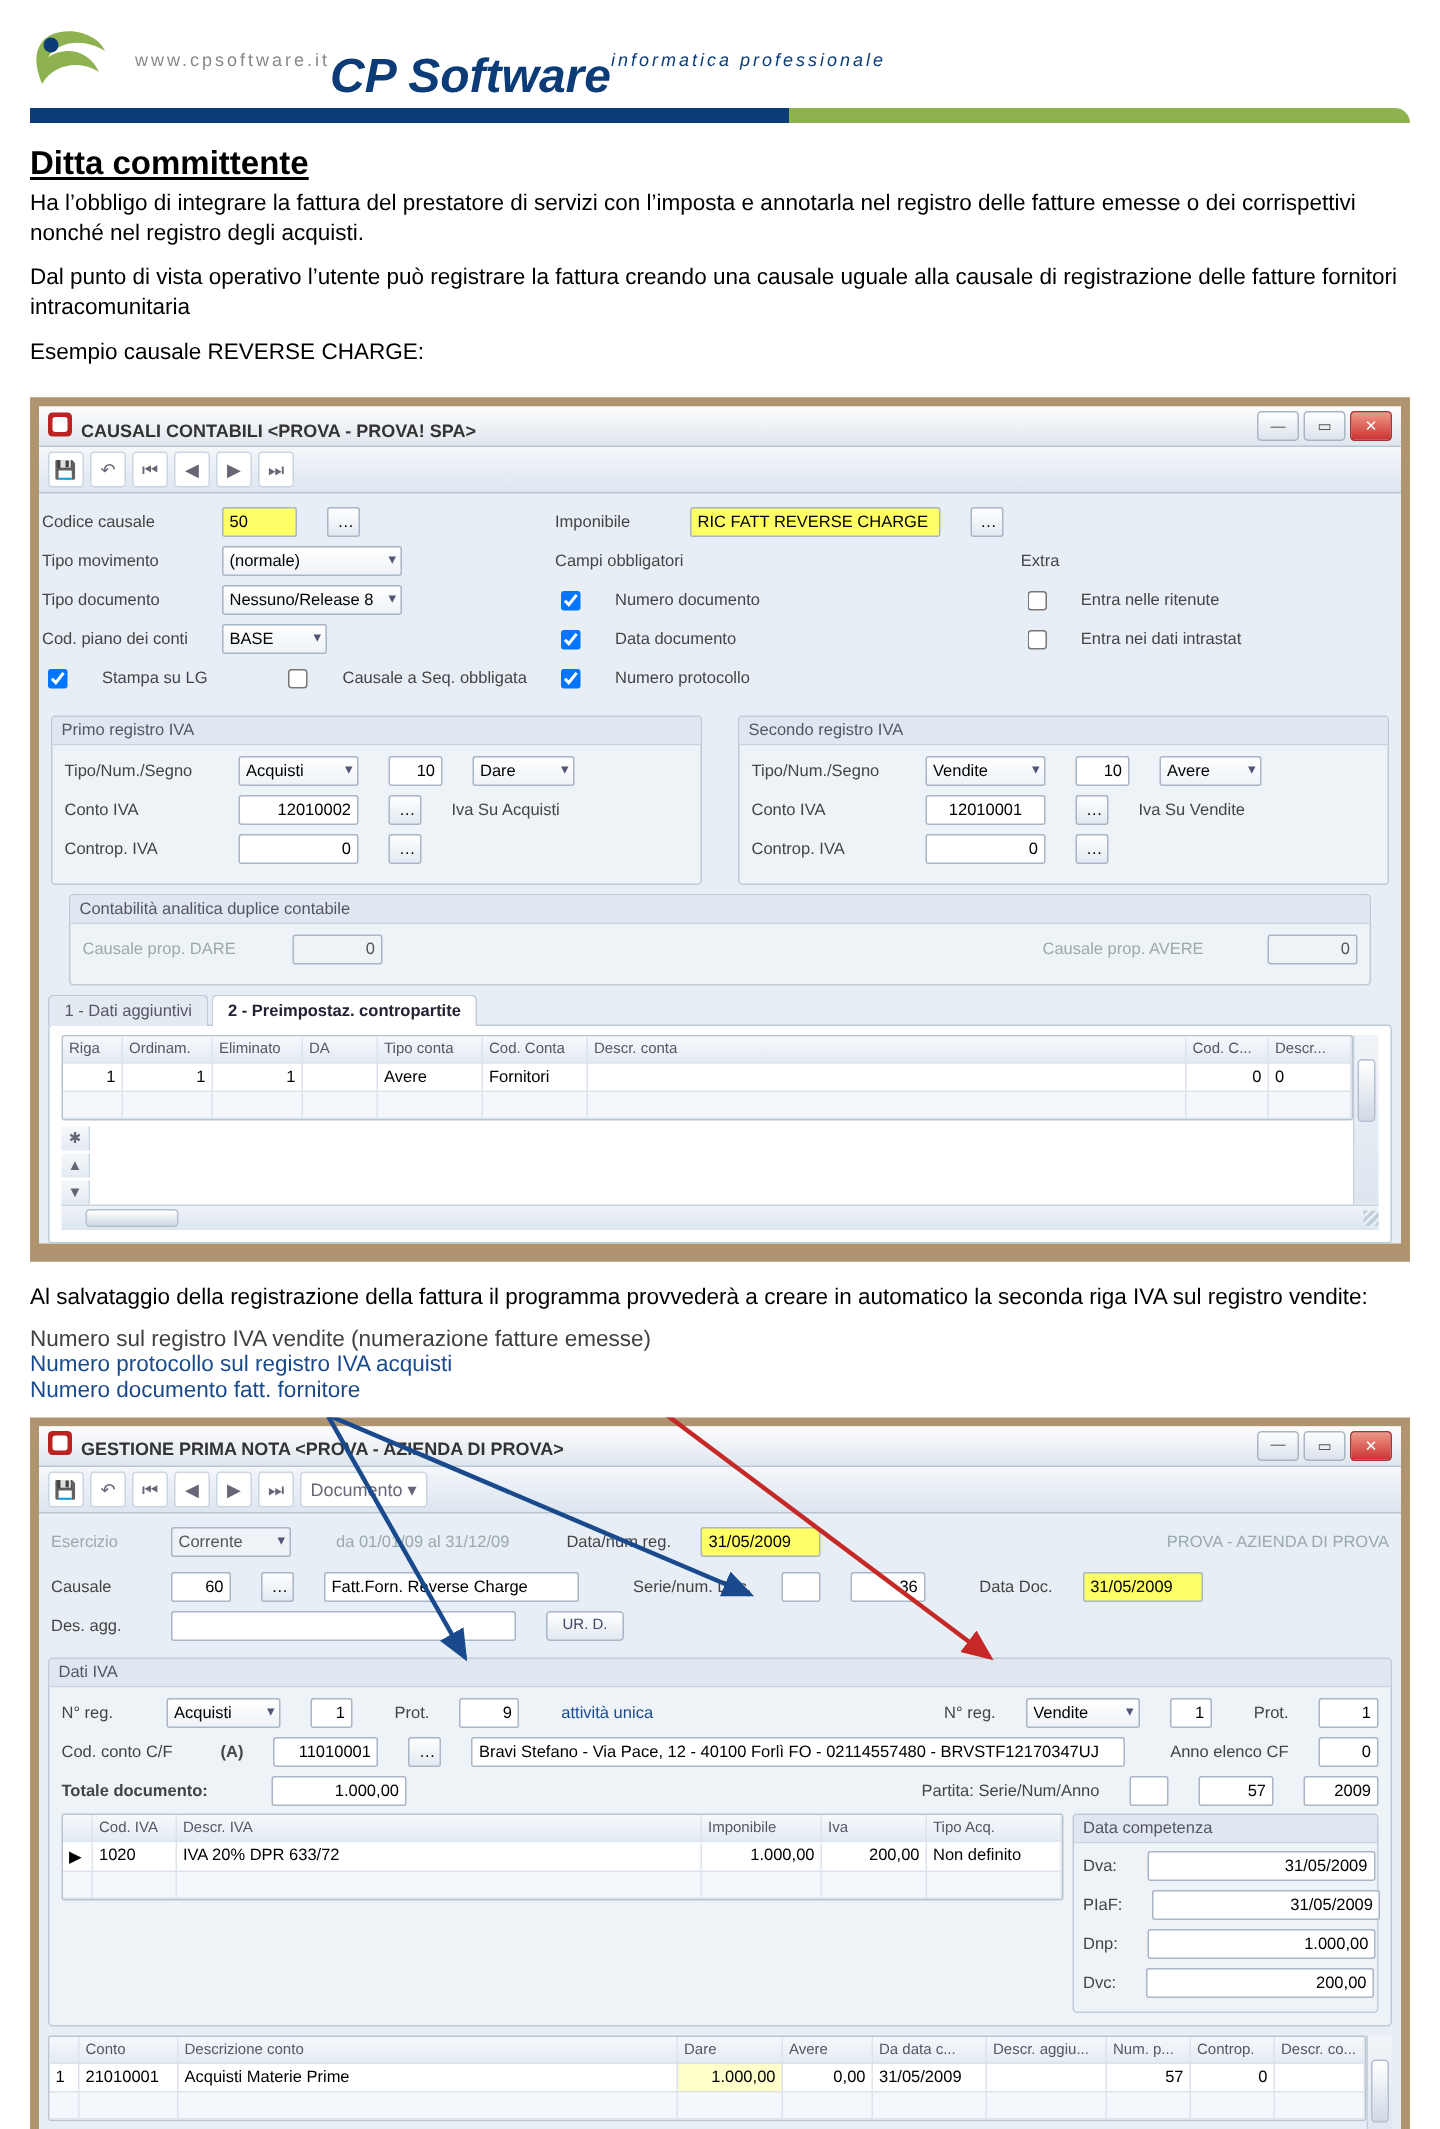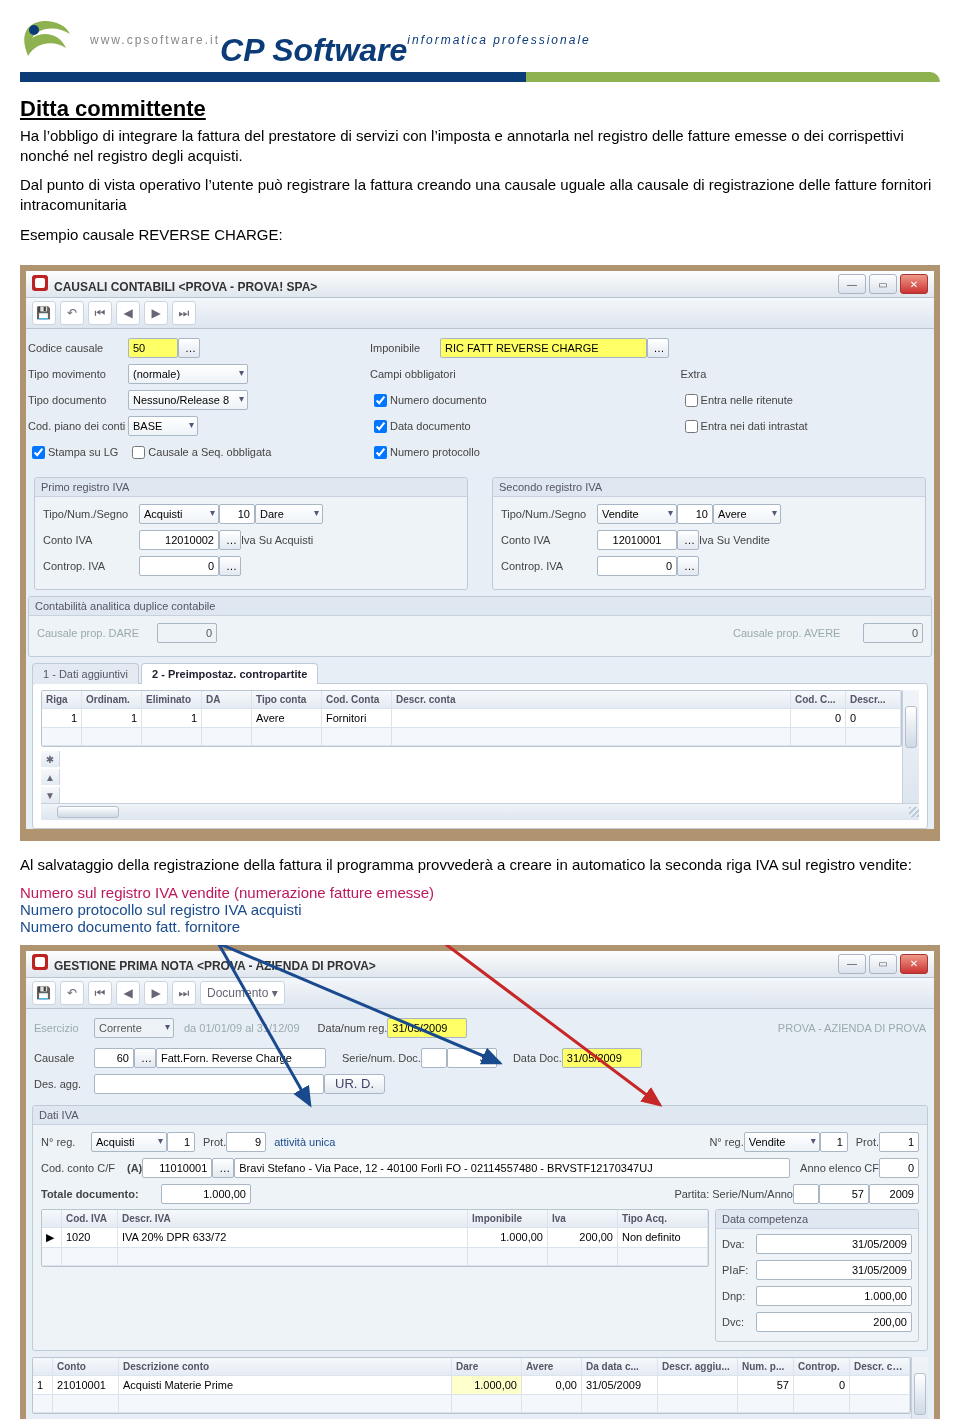--- a/index.html
+++ b/index.html
@@ -28,39 +28,39 @@
   .titlebar .ico::after{content:"";position:absolute;inset:3px;background:#fff;border-radius:2px}
   .tbtns{display:flex;gap:3px}
   .tbtn{width:26px;height:18px;border:1px solid #a9b5c4;border-radius:3px;background:linear-gradient(#fefefe,#dbe3ec);font-size:10px;display:flex;align-items:center;justify-content:center;color:#555}
   .tbtn.close{background:linear-gradient(#e98,#c33);color:#fff;border-color:#a33}
   .toolbar{display:flex;align-items:center;gap:4px;height:30px;padding:0 6px;background:linear-gradient(#f4f7fb,#dde5ef);border-bottom:1px solid #b9c4d1}
   .tb-ico{width:22px;height:22px;border:1px solid #cbd5e2;border-radius:3px;background:#fff;display:flex;align-items:center;justify-content:center;font-size:12px;color:#667}
 
   
   .group{border:1px solid #c0cbd8;border-radius:3px;background:#eef3f8;margin:6px;padding:6px 8px 8px}
   .group-hd{font-size:11px;color:#556;background:#dfe7f0;margin:-6px -8px 6px;padding:3px 6px;border-bottom:1px solid #c8d2df;border-radius:3px 3px 0 0}
-  .row{display:flex;align-items:center;gap:0;margin:4px 0;min-height:22px}
+  .row{display:flex;align-items:center;gap:20px;margin:4px 0;min-height:22px}
   .lbl{font-size:11px;color:#444;white-space:nowrap}
   .inp,.sel{height:20px;border:1px solid #a9b6c6;border-radius:2px;background:#fff;font-size:11px;padding:0 4px;box-sizing:border-box}
   .sel{appearance:none;background:linear-gradient(#fff,#eef3f8);padding-right:18px}
   .selwrap{position:relative;display:inline-block}
   .selwrap::after{content:"▾";position:absolute;right:4px;top:3px;font-size:10px;color:#557;pointer-events:none}
   .chk{width:13px;height:13px}
   .btn-ell{width:22px;height:20px;border:1px solid #a9b6c6;border-radius:2px;background:linear-gradient(#fff,#e2e9f1);font-size:11px}
   .yellow{background:#ffff66 !important}
   .disabled-text{color:#9aa}
 
   
   .cols{display:flex;gap:12px}
   .col{flex:1}
 
   
   .grid{border:1px solid #b9c4d1;background:#fff;border-radius:2px;overflow:hidden}
   .ghdr,.grow{display:grid}
-  .ghdr{background:linear-gradient(#f6f9fc,#e3eaf2);font-size:10px;color:#556;font-weight:700}
+  .ghdr{background:linear-gradient(#f6f9fc,#e3eaf2);font-size:10px;color:#556;font-weight:400}
   .ghdr span,.grow span{padding:3px 4px;border-right:1px solid #dbe3ec;border-bottom:1px solid #dbe3ec;white-space:nowrap;overflow:hidden;text-overflow:ellipsis}
   .grow{font-size:11px}
   .grow.alt{background:#f4f7fb}
   .gcell-r{text-align:right}
   .rowhdr{width:18px;background:linear-gradient(#f6f9fc,#e3eaf2);border-right:1px solid #cbd5e2;display:flex;align-items:center;justify-content:center;font-size:10px;color:#667}
 
   
   .tabs{display:flex;gap:2px;margin:6px 6px -1px}
   .tab{font-size:11px;padding:4px 10px;border:1px solid #c0cbd8;border-bottom:none;background:#e3eaf2;border-radius:4px 4px 0 0;color:#556}
   .tab.active{background:#fff;color:#223;font-weight:600}
@@ -71,23 +71,23 @@
   .scroll-h{height:16px;background:linear-gradient(#f0f4f8,#dde5ef);border-top:1px solid #c7d1de;display:flex;align-items:center}
   .scroll-h .thumb{margin:2px 16px;height:10px;width:60px;background:linear-gradient(#fff,#cfd9e5);border:1px solid #b4c0cf;border-radius:3px}
   .grip{width:10px;height:10px;background:repeating-linear-gradient(135deg,#c0cbd8 0 2px,#e8eef5 2px 4px)}
 
   
   .arrow-wrap{position:relative}
   .arrow-wrap svg.arrows{position:absolute;left:0;top:0;pointer-events:none}
 
   
   .call-lines{margin:8px 0 10px}
-  .call-red{color:#be185d;font-size:15px}
+  .call-red{color:#404040;font-size:15px}
   .call-blue{color:#1a4a8e;font-size:15px}
-  .footbtn{height:22px;padding:0 10px;border:1px solid #a9b6c6;border-radius:3px;background:linear-gradient(#fff,#e2e9f1);font-size:13px;color:#446}
+  .footbtn{height:22px;padding:0 10px;border:1px solid #a9b6c6;border-radius:3px;background:linear-gradient(#fff,#e2e9f1);font-size:10px;color:#446}
 </style>
 </head>
 <body>
 <div class="page">
 
 <div class="hdr">
   <div class="logo-mark">
     <svg viewBox="0 0 56 46">
           <path d="M8 8 C18 -4 44 0 50 14 C38 6 20 6 12 18 C24 10 40 14 46 28 C34 20 16 22 8 36 C4 26 2 16 8 8 Z" fill="#8db24f"></path>
           <circle cx="14" cy="10" r="5" fill="#0c3c78"></circle>
@@ -229,21 +229,21 @@
           <span class="lbl">Iva Su Vendite</span>
         </div>
         <div class="row">
               <span class="lbl" style="width:96px">Controp. IVA</span>
           <input class="inp" style="width: 80px; text-align: right;" value="0">
           <button class="btn-ell">…</button>
         </div>
       </div>
     </div>
 
-    <div class="group" style="margin:0 2px">
+    <div class="group" style="margin:0 20px">
       <div class="group-hd">Contabilità analitica duplice contabile</div>
       <div class="row">
         <span class="lbl disabled-text" style="width:120px">Causale prop. DARE</span>
         <input class="inp" disabled="" style="width: 60px; text-align: right; background: rgb(238, 243, 248);" value="0">
         <span style="flex:1"></span>
         <span class="lbl disabled-text" style="width:130px">Causale prop. AVERE</span>
         <input class="inp" disabled="" style="width: 60px; text-align: right; background: rgb(238, 243, 248);" value="0">
       </div>
     </div>
 

